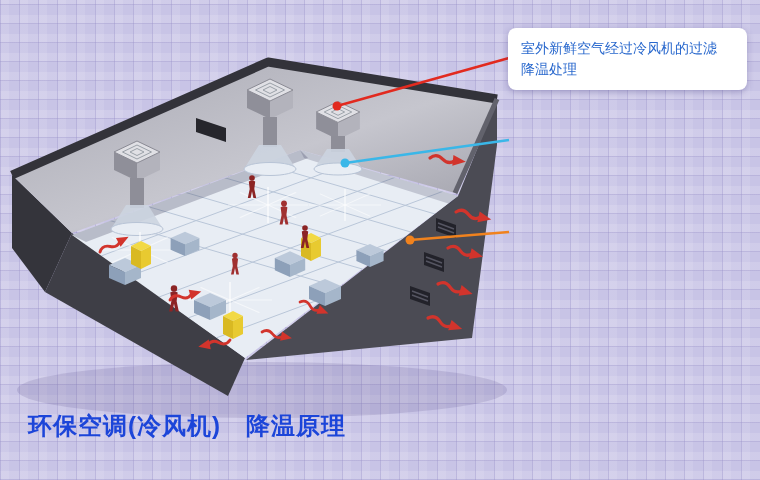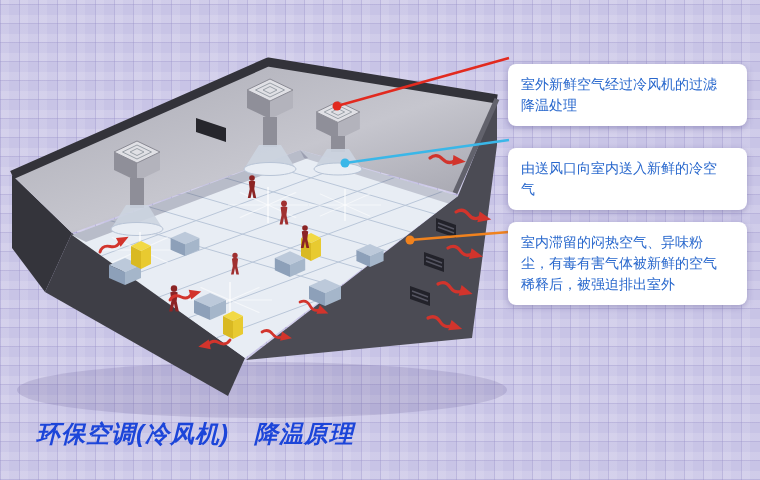--- a/index.html
+++ b/index.html
@@ -12,28 +12,26 @@
       repeating-linear-gradient(90deg, rgba(148,140,198,.38) 0 1px, transparent 1px 19px),
       repeating-linear-gradient(0deg, rgba(255,255,255,.14) 0 9px, transparent 9px 19px),
       repeating-linear-gradient(90deg, rgba(255,255,255,.10) 0 9px, transparent 9px 19px);
   }
   .illus{position:absolute;left:0;top:0;width:760px;height:480px;}
   .callout{
     position:absolute;left:508px;width:239px;box-sizing:border-box;
     background:#ffffff;border-radius:8px;padding:10px 18px 10px 13px;
     color:#2968cd;font-size:14px;line-height:1.5;
     box-shadow:0 2px 6px rgba(70,60,130,.35);
-    margin-top:36px;
   }
   .callout p{margin:0;word-break:break-all;}
   .title{
-    position:absolute;left:28px;top:410px;margin:8px;
+    position:absolute;left:28px;top:410px;margin:0;
     font-size:24px;font-weight:bold;color:#1c45d9;letter-spacing:1px;
     white-space:nowrap;
-    font-style:italic;
   }
 </style>
 </head>
 <body>
 
 <div class="stage">
 
   <svg class="illus" viewBox="0 0 760 480">
     <defs>
       <linearGradient id="roofG" x1="0" y1="0" x2="1" y2="1">
@@ -184,21 +182,15 @@
       <line x1="410" y1="240" x2="509" y2="232" stroke-width="2.5" stroke="#f0821e"></line>
       <circle cx="337" cy="106" r="4.5" fill="#e22a1f"></circle>
       <circle cx="345" cy="163" r="4.5" fill="#3ab7e8"></circle>
       <circle cx="410" cy="240" r="4.5" fill="#f0821e"></circle>
     </g>
   </svg>
 
   <div class="callout" style="top:28px">
     <p>室外新鲜空气经过冷风机的过滤降温处理</p>
   </div>
-  <div class="callout" style="top:112px">
-    <p>由送风口向室内送入新鲜的冷空气</p>
-  </div>
-  <div class="callout" style="top:186px">
-    <p>室内滞留的闷热空气、异味粉尘，有毒有害气体被新鲜的空气稀释后，被强迫排出室外</p>
-  </div>
 
   <h1 class="title">环保空调(冷风机)　降温原理</h1>
 </div>
 
 </body></html>

